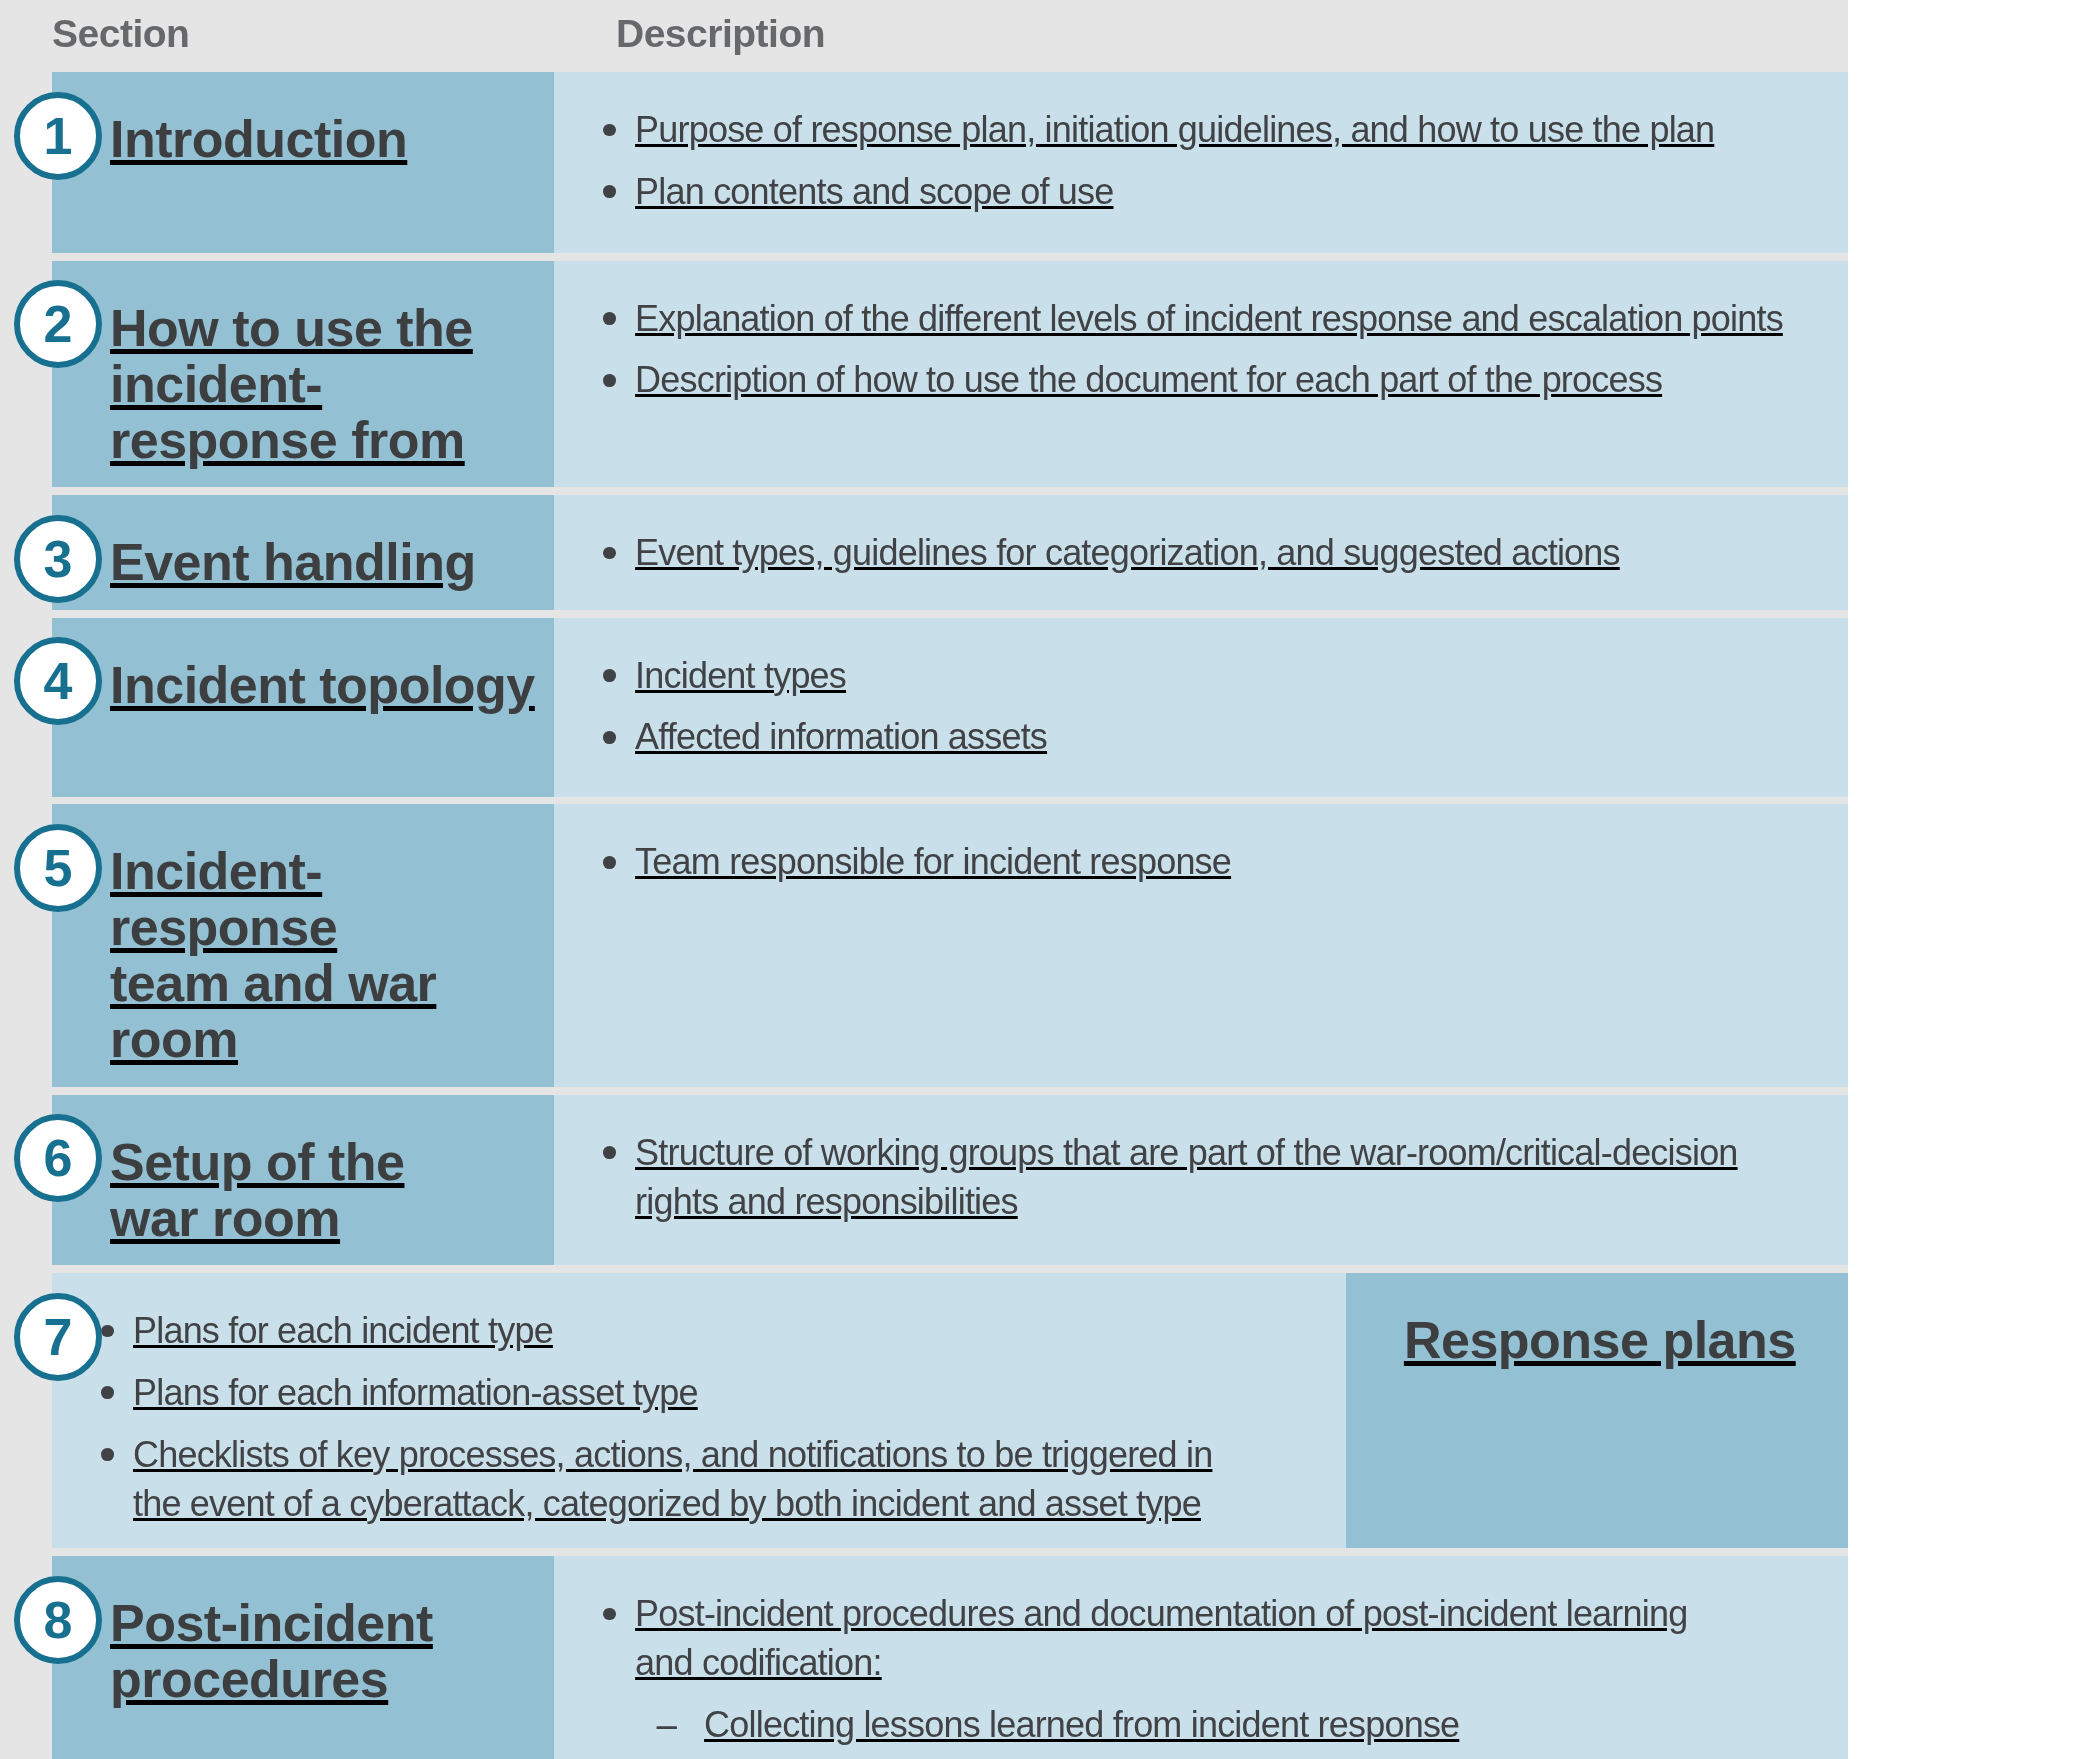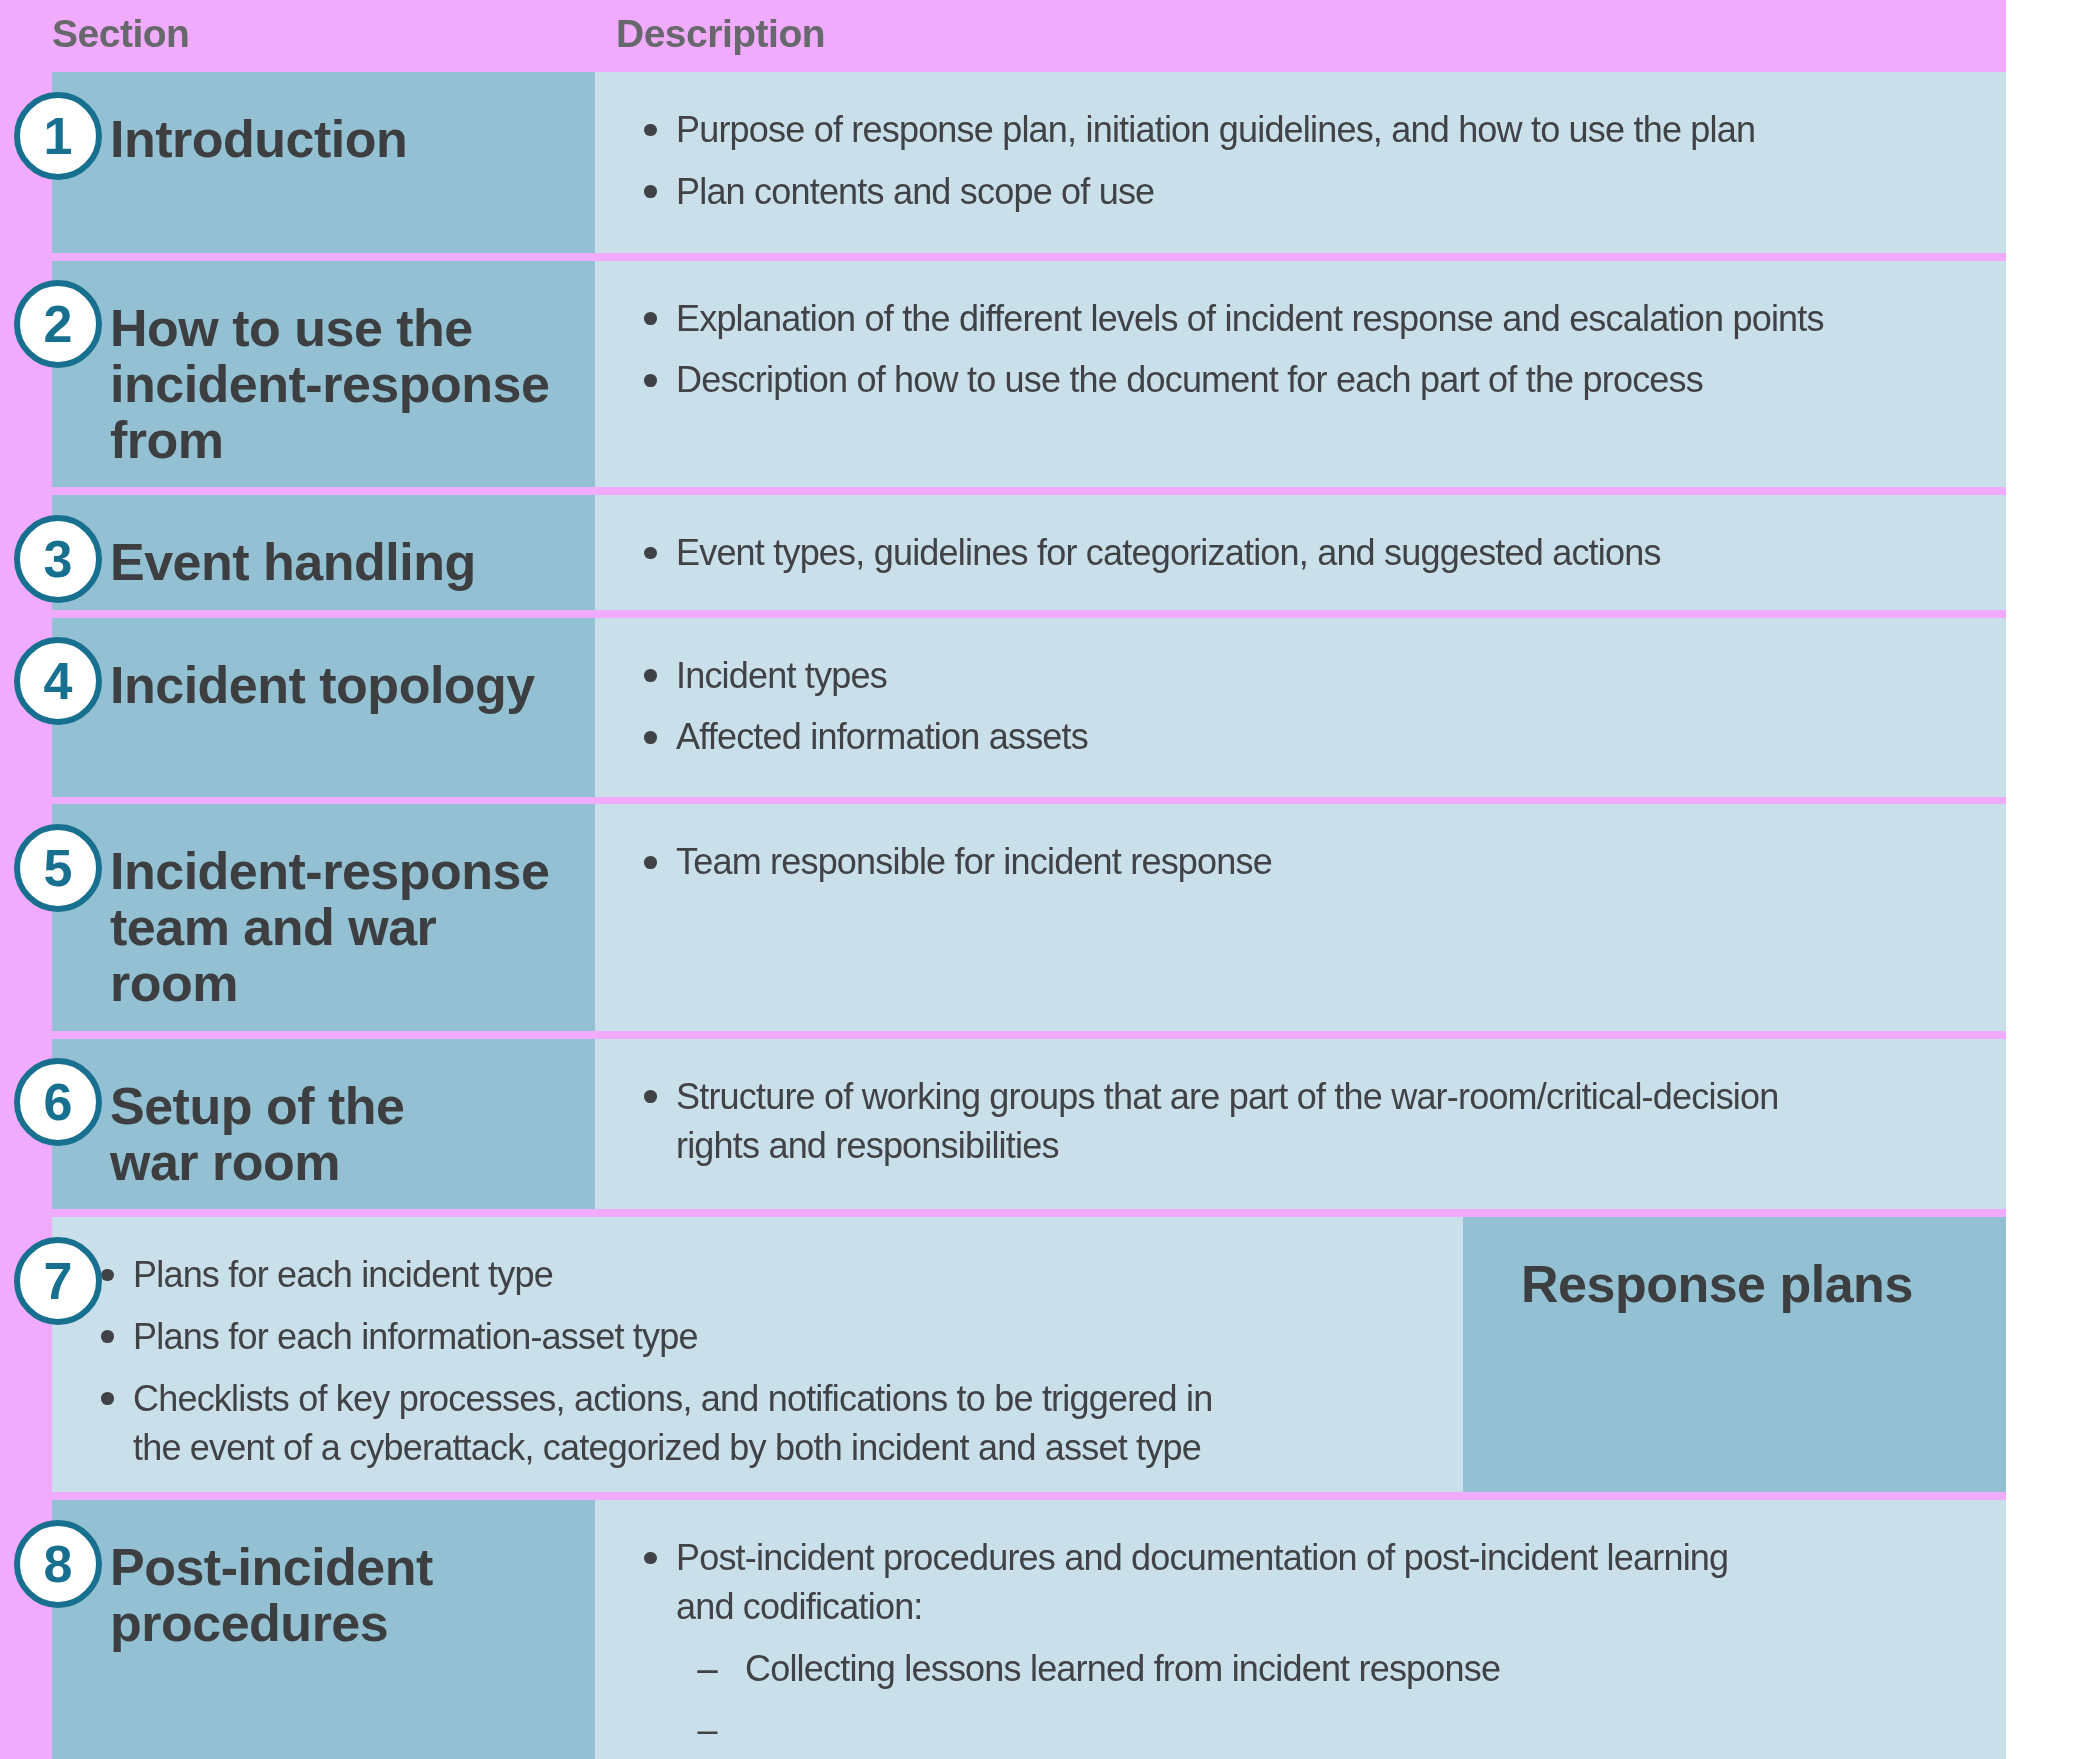--- a/index.html
+++ b/index.html
@@ -1,16 +1,16 @@
 <!DOCTYPE html>
 <html style="--section-bg: #93c1d3; --desc-bg: #c9dfe9; --badge: #17708f; --title-text: #3c3e40; --body-text: #404245; --header-text: #66686c;"><head>
 <meta charset="utf-8">
 <style>
   html,body { margin:0; padding:0; background:#ffffff; font-family:"Liberation Sans", sans-serif; }
-  .page { position:relative; width:2006px; height:1759px; background:#f0abfc; overflow:hidden; }
+  .page { position:relative; width:1848px; height:1759px; background:#e5e5e5; overflow:hidden;text-decoration:underline; }
 
   .header-row { position:relative; height:72px; }
   .col-header { position:absolute; top:11.8px; font-size:39px; font-weight:bold; color:var(--header-text,#66686c); letter-spacing:-0.5px; }
   .section-header { left:52px; }
   .desc-header { left:616px; }
 
   .rows { margin-left:52px; }
   .row { position:relative; display:flex; margin-bottom:7.8px; }
 
   .cell { box-sizing:border-box; }

